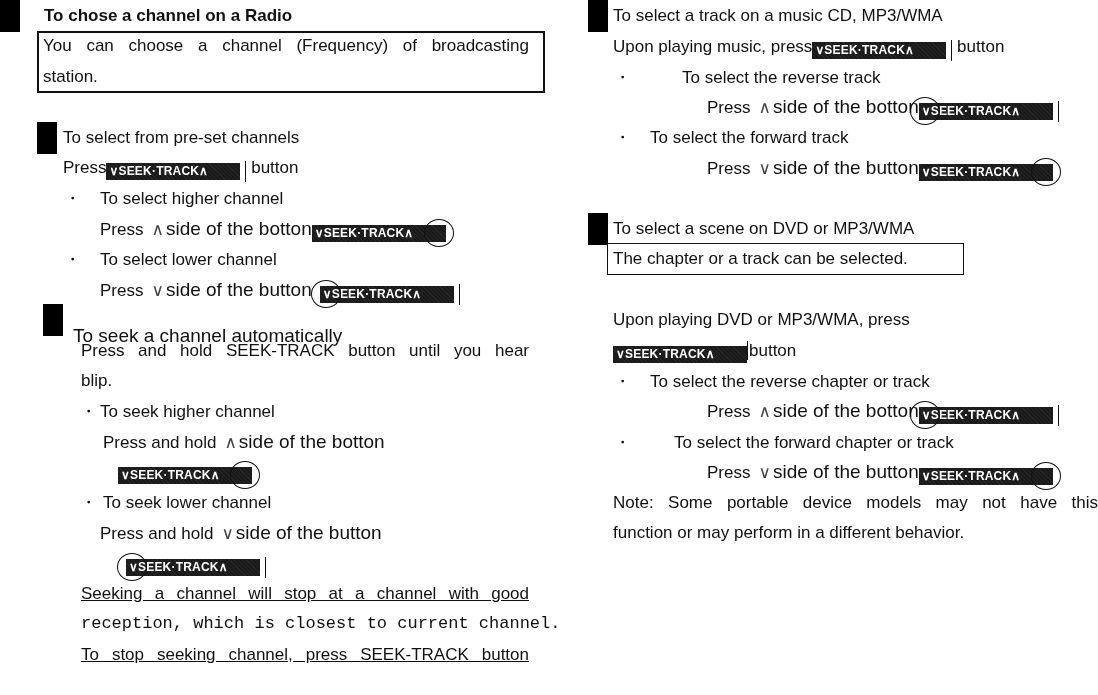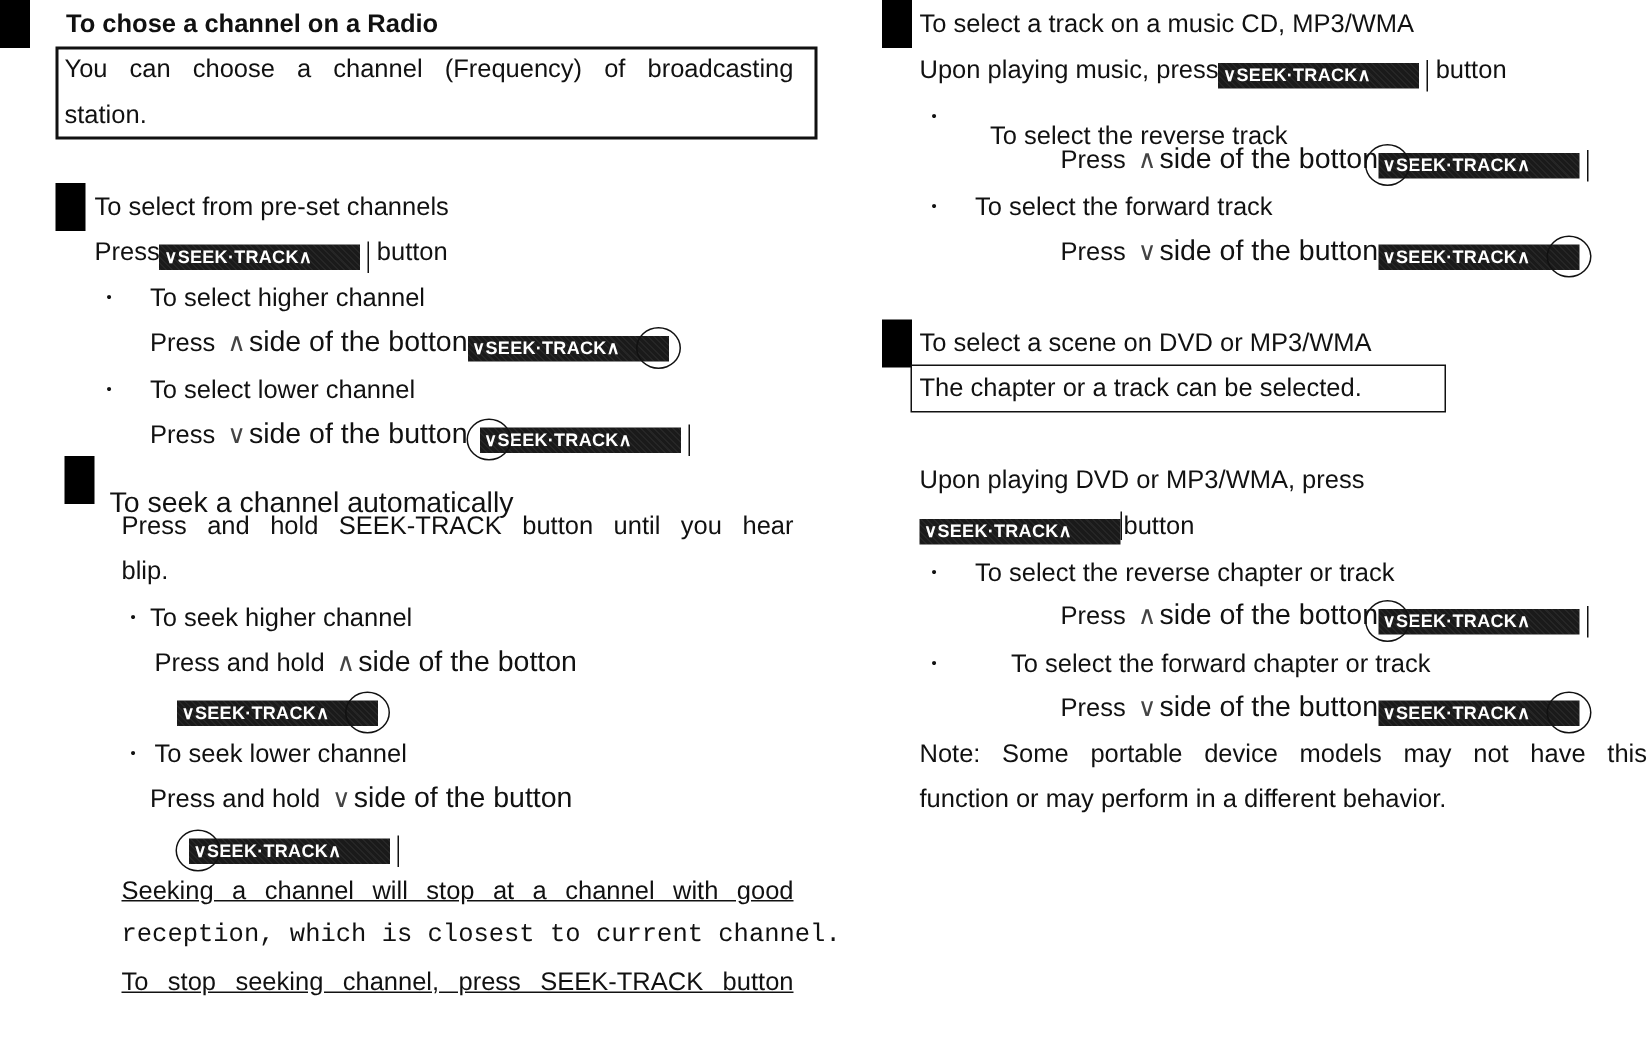--- a/index.html
+++ b/index.html
@@ -78,21 +78,21 @@
 <div class="justify" style="left:81px;top:645px;width:448px;text-decoration:underline;">To stop seeking channel, press SEEK-TRACK button</div>
 <div class="abs" style="left:81px;top:702px;">again.</div>
 
 <div class="marker" style="left:588px;top:0;width:20px;height:32px;"></div>
 <div class="abs" style="left:613px;top:6px;">To select a track on a music CD, MP3/WMA</div>
 <div class="abs" style="left:613px;top:37px;">
   <span>Upon playing music, press</span><span class="btn"><span>∨SEEK·TRACK∧</span><span class="bar"></span></span>
   <span style="margin-left:6px;">button</span>
 </div>
 <div class="abs" style="left:614px;top:68px;">・</div>
-<div class="abs" style="left:660px;top:68px;margin-top:13px;">To select the reverse track</div>
+<div class="abs" style="left:682px;top:68px;">To select the reverse track</div>
 <div class="abs" style="left:707px;top:97px;">
   <span>Press</span><span class="glyph">∧</span><span class="big">side of the botton</span><span class="btn"><span>∨SEEK·TRACK∧</span><span class="circ left"></span><span class="bar"></span></span>
 </div>
 <div class="abs" style="left:614px;top:128px;">・</div>
 <div class="abs" style="left:650px;top:128px;">To select the forward track</div>
 <div class="abs" style="left:707px;top:158px;">
   <span>Press</span><span class="glyph">∨</span><span class="big">side of the button</span><span class="btn"><span>∨SEEK·TRACK∧</span><span class="circ right"></span></span>
 </div>
 
 <div class="marker" style="left:588px;top:213px;width:20px;height:32px;"></div>

